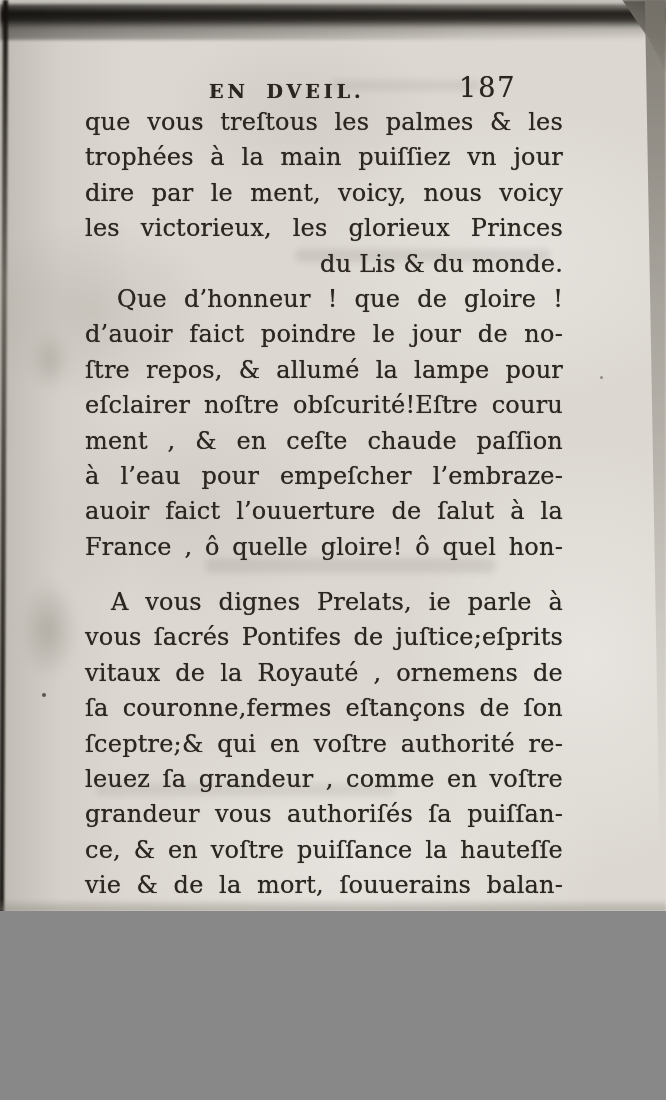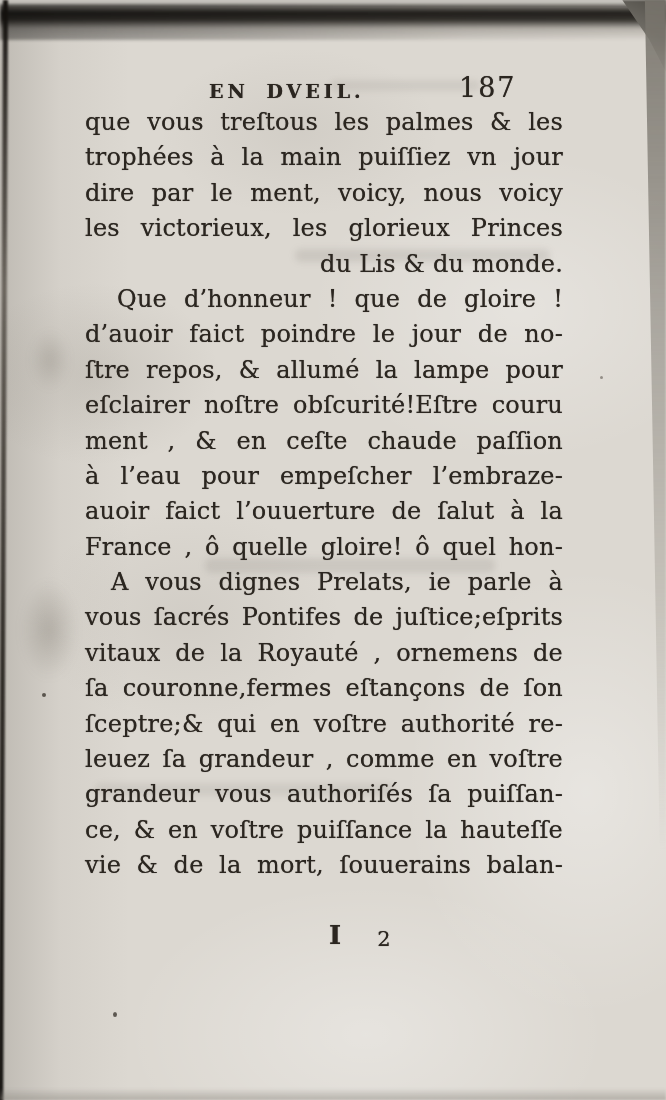--- a/index.html
+++ b/index.html
@@ -1,18 +1,18 @@
 <!DOCTYPE html>
 <html style="--paper: #dcd8d1; --ink: #2b2620; --edge-shadow: #17140f; --page-edge-grey: #8f8c84;"><head>
 <meta charset="utf-8">
 <style>
   html,body{margin:0;padding:0;background:#888;}
   .page{
     position:relative;
-    width:666px;height:1100px;
+    width:666px;height:911px;
     overflow:hidden;
     font-family:"DejaVu Serif","Liberation Serif",serif;
     background-color:var(--paper,#dcd8d1);
     background-image:
       radial-gradient(ellipse 300px 220px at 78% 28%, rgba(255,255,255,0.28), transparent 70%),
       radial-gradient(ellipse 260px 320px at 88% 72%, rgba(255,255,255,0.33), transparent 70%),
       radial-gradient(ellipse 320px 200px at 55% 94%, rgba(255,255,255,0.30), transparent 75%),
       radial-gradient(ellipse 220px 160px at 28% 56%, rgba(118,112,102,0.10), transparent 70%),
       radial-gradient(ellipse 180px 130px at 14% 34%, rgba(118,112,102,0.16), transparent 70%),
       radial-gradient(ellipse 200px 120px at 45% 12%, rgba(118,112,102,0.10), transparent 70%),
@@ -122,21 +122,21 @@
         <div class="line align-justify">les victorieux, les glorieux Princes</div>
         <div class="line align-left">du Lis &amp; du monde.</div>
         <div class="line align-justify" style="padding-left: 32px;">Que d’honneur ! que de gloire !</div>
         <div class="line align-justify">d’auoir faict poindre le jour de no-</div>
         <div class="line align-justify">ſtre repos, &amp; allumé la lampe pour</div>
         <div class="line align-justify">eſclairer noſtre obſcurité!Eſtre couru</div>
         <div class="line align-justify">ment , &amp; en ceſte chaude paſſion</div>
         <div class="line align-justify">à l’eau pour empeſcher l’embraze-</div>
         <div class="line align-justify">auoir faict l’ouuerture de ſalut à la</div>
         <div class="line align-justify">France , ô quelle gloire! ô quel hon-</div>
-        <div class="line align-justify" style="padding-left: 26px;">A vous dignes Prelats, ie parle à</div>
+        <div class="line align-justify" style="padding-left: 26px; margin-top: 20px;">A vous dignes Prelats, ie parle à</div>
         <div class="line align-justify">vous ſacrés Pontifes de juſtice;eſprits</div>
         <div class="line align-justify">vitaux de la Royauté , ornemens de</div>
         <div class="line align-justify">ſa couronne,fermes eſtançons de ſon</div>
         <div class="line align-justify">ſceptre;&amp; qui en voſtre authorité re-</div>
         <div class="line align-justify">leuez ſa grandeur , comme en voſtre</div>
         <div class="line align-justify">grandeur vous authoriſés ſa puiſſan-</div>
         <div class="line align-justify">ce, &amp; en voſtre puiſſance la hauteſſe</div>
         <div class="line align-justify">vie &amp; de la mort, ſouuerains balan-</div>
       </div>
 

